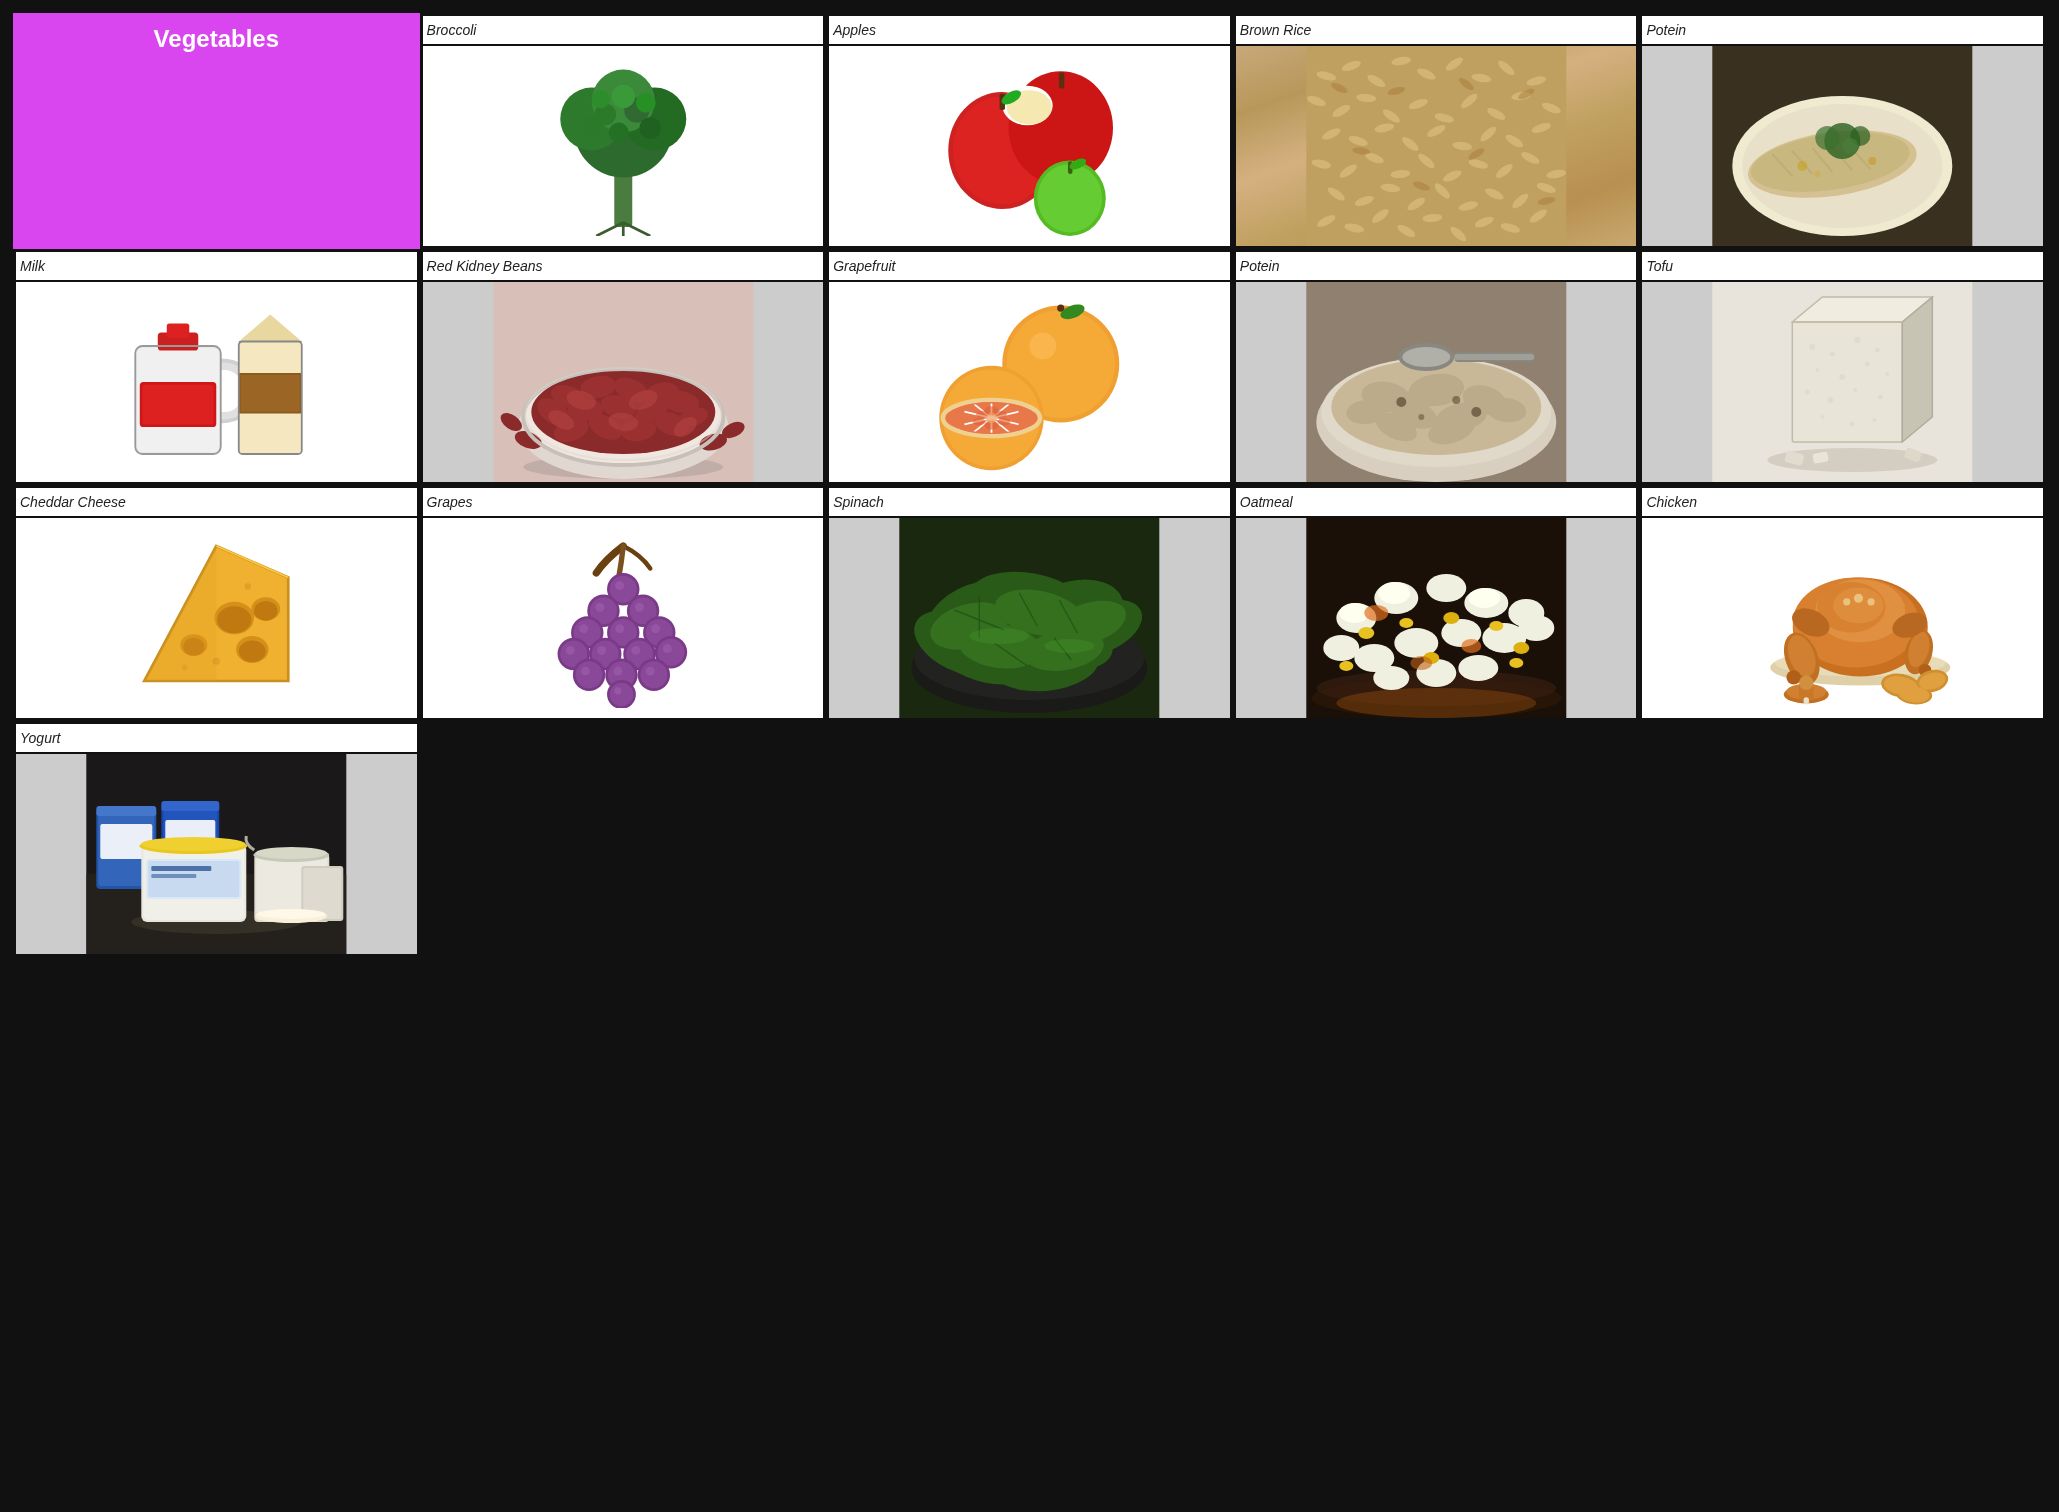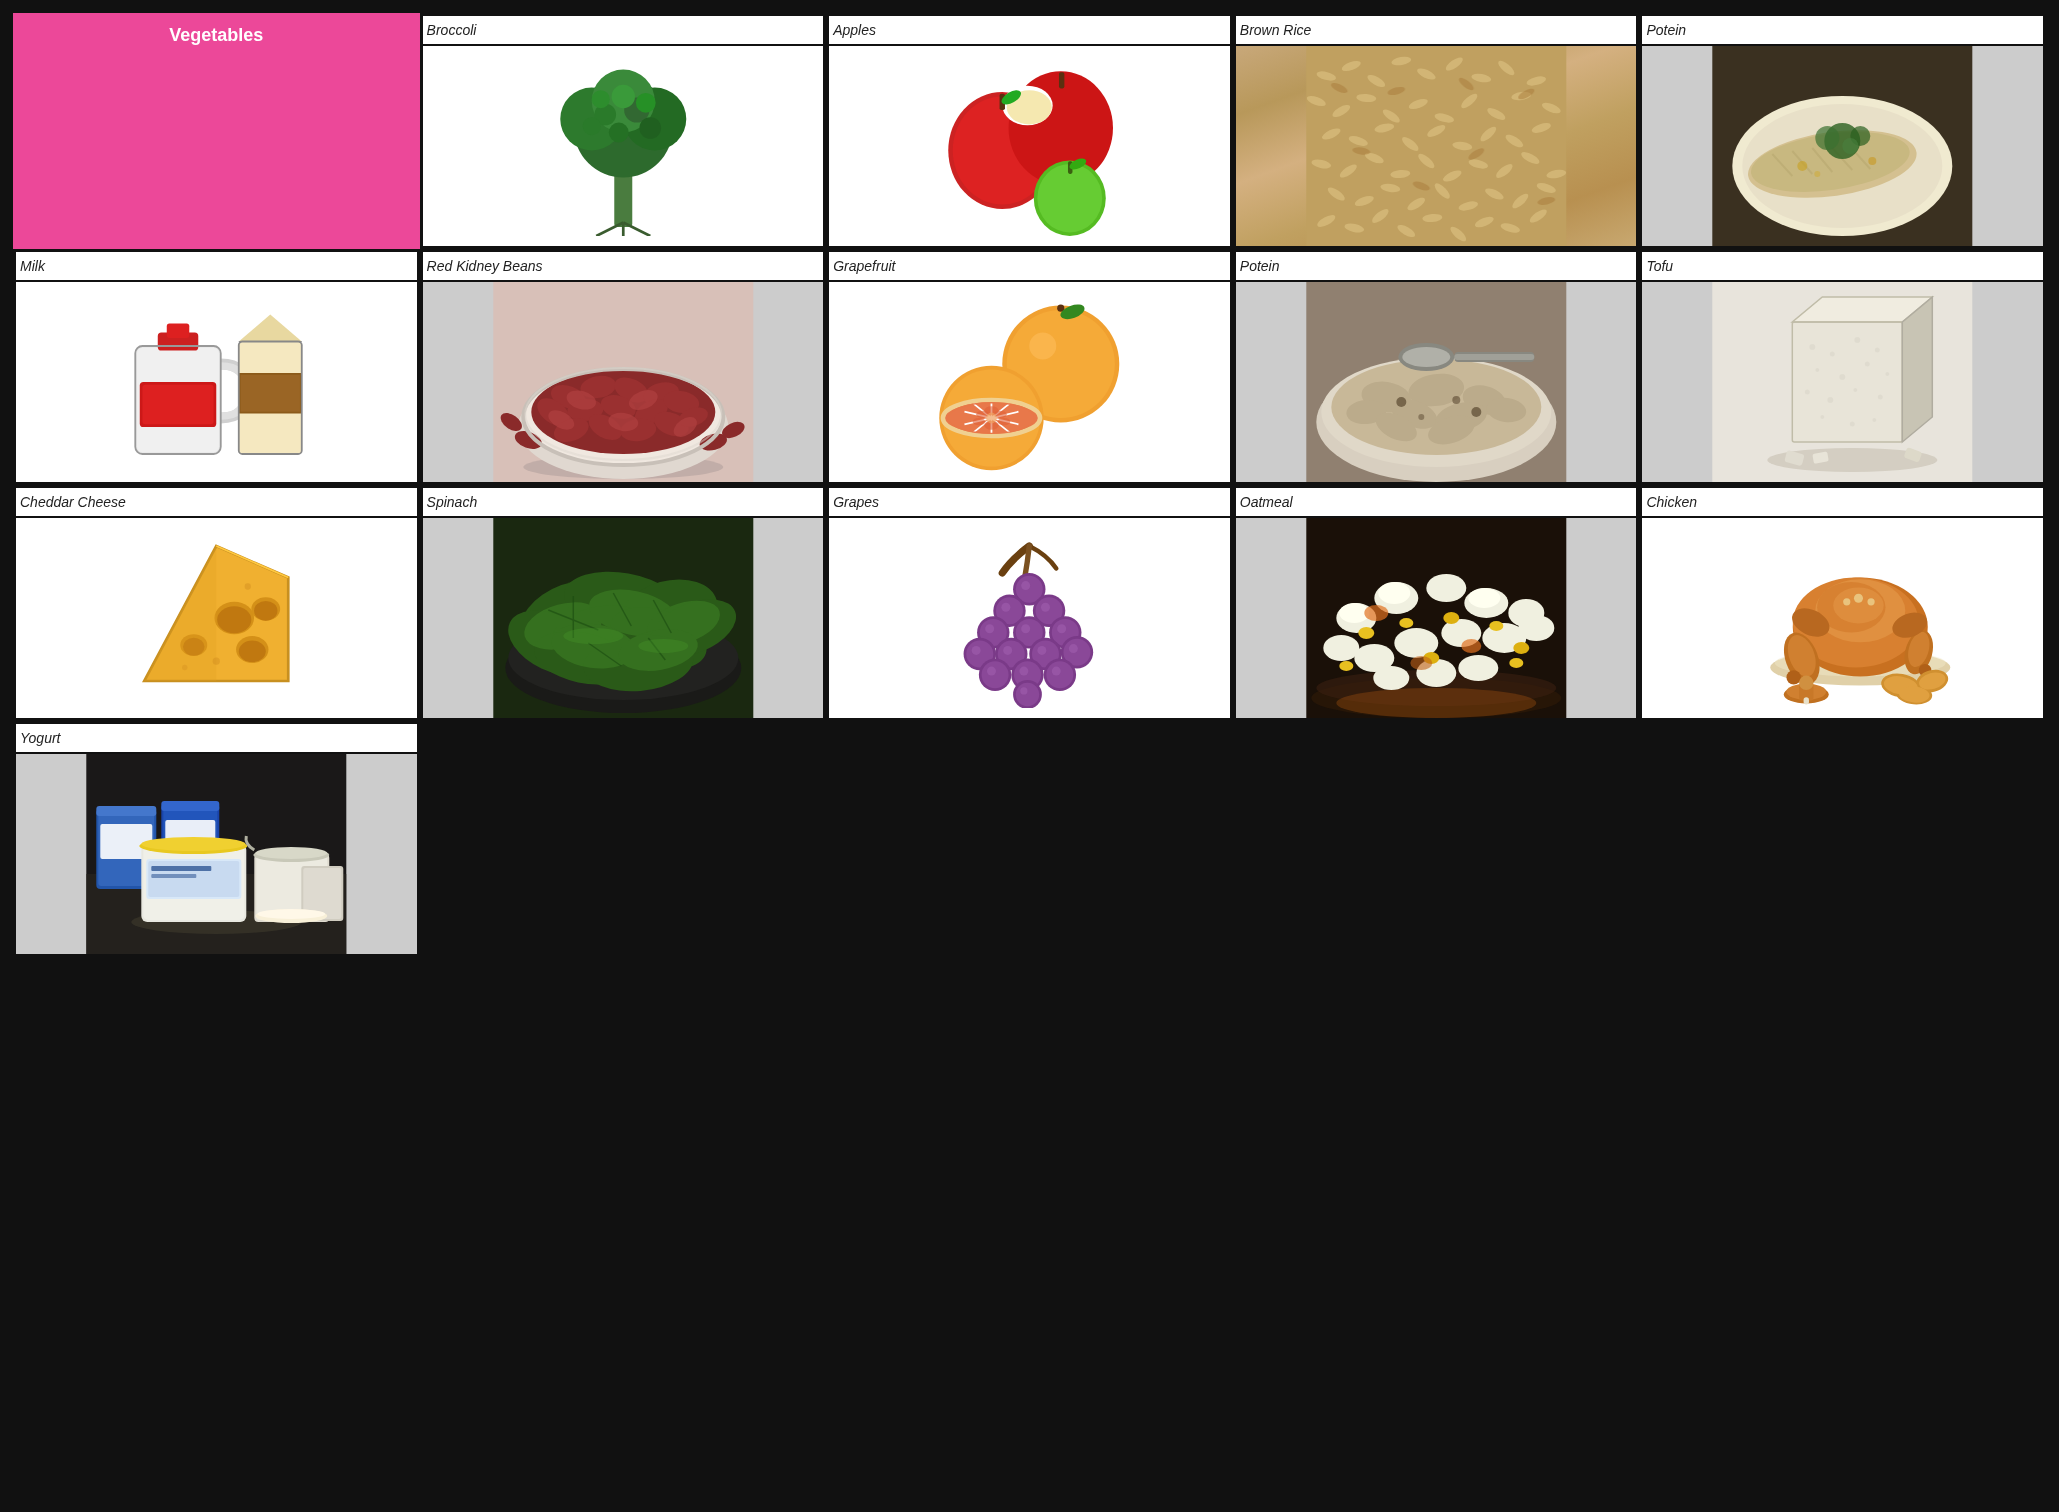--- a/index.html
+++ b/index.html
@@ -8,25 +8,25 @@
       font-family: Arial, sans-serif;
       padding: 10px;
     }
     .grid-container {
       display: grid;
       grid-template-columns: repeat(5, 1fr);
       gap: 0;
       border: 3px solid #111;
     }
     .column-header {
-      background: #ec4899;
+      background: #d946ef;
       color: white;
       text-align: center;
       font-weight: bold;
-      font-size: 18px;
+      font-size: 24px;
       padding: 12px 5px;
     }
     .cell {
       border: 3px solid #111;
       background: white;
       display: flex;
       flex-direction: column;
     }
     .cell-label {
       font-style: italic;
@@ -454,63 +454,20 @@
         <polygon points="30,170 110,170 110,20 30,170" fill="#e0a020" opacity="0.3"></polygon>
 
         <circle cx="110" cy="148" r="4" fill="#d49020" opacity="0.5"></circle>
         <circle cx="145" cy="65" r="3.5" fill="#d49020" opacity="0.5"></circle>
         <circle cx="75" cy="155" r="3" fill="#d49020" opacity="0.4"></circle>
       </svg>
     </div>
   </div>
 
   <div class="cell">
-    <div class="cell-label">Spinach</div>
-    <div class="cell-image photo-cell" style="min-height:200px; overflow:hidden;">
-      <svg viewBox="0 0 260 200" xmlns="http://www.w3.org/2000/svg" style="width:100%;height:100%">
-        <rect width="260" height="200" fill="#1a2810"></rect>
-
-        <ellipse cx="130" cy="150" rx="118" ry="45" fill="#1a1a18"></ellipse>
-        <ellipse cx="130" cy="140" rx="115" ry="42" fill="#222220"></ellipse>
-
-        <g fill="#2a5a18">
-          <ellipse cx="80" cy="100" rx="55" ry="35" transform="rotate(-20 80 100)"></ellipse>
-          <ellipse cx="130" cy="85" rx="60" ry="30" transform="rotate(10 130 85)"></ellipse>
-          <ellipse cx="175" cy="95" rx="50" ry="32" transform="rotate(-15 175 95)"></ellipse>
-          <ellipse cx="60" cy="125" rx="48" ry="28" transform="rotate(25 60 125)"></ellipse>
-          <ellipse cx="110" cy="118" rx="52" ry="30" transform="rotate(-8 110 118)"></ellipse>
-          <ellipse cx="165" cy="120" rx="50" ry="28" transform="rotate(18 165 120)"></ellipse>
-          <ellipse cx="200" cy="110" rx="45" ry="25" transform="rotate(-22 200 110)"></ellipse>
-          <ellipse cx="90" cy="140" rx="50" ry="25" transform="rotate(12 90 140)"></ellipse>
-          <ellipse cx="145" cy="145" rx="55" ry="28" transform="rotate(-5 145 145)"></ellipse>
-        </g>
-        <g fill="#3a7a22" opacity="0.7">
-          <ellipse cx="70" cy="108" rx="40" ry="22" transform="rotate(-15 70 108)"></ellipse>
-          <ellipse cx="140" cy="95" rx="45" ry="22" transform="rotate(12 140 95)"></ellipse>
-          <ellipse cx="190" cy="105" rx="38" ry="20" transform="rotate(-18 190 105)"></ellipse>
-          <ellipse cx="100" cy="128" rx="42" ry="22" transform="rotate(8 100 128)"></ellipse>
-          <ellipse cx="165" cy="132" rx="40" ry="20" transform="rotate(-10 165 132)"></ellipse>
-        </g>
-
-        <g stroke="#1a4a10" stroke-width="1.5" fill="none" opacity="0.6">
-          <line x1="55" y1="92" x2="105" y2="112"></line>
-          <line x1="80" y1="78" x2="80" y2="120"></line>
-          <line x1="120" y1="75" x2="138" y2="108"></line>
-          <line x1="160" y1="82" x2="178" y2="115"></line>
-          <line x1="95" y1="125" x2="128" y2="148"></line>
-          <line x1="155" y1="120" x2="172" y2="142"></line>
-        </g>
-
-        <ellipse cx="100" cy="118" rx="30" ry="8" fill="#4a9a2a" opacity="0.3"></ellipse>
-        <ellipse cx="170" cy="128" rx="25" ry="7" fill="#4a9a2a" opacity="0.3"></ellipse>
-      </svg>
-    </div>
-  </div>
-
-  <div class="cell">
     <div class="cell-label">Grapes</div>
     <div class="cell-image">
       <svg viewBox="0 0 220 200" xmlns="http://www.w3.org/2000/svg">
 
         <path d="M110 20 Q90 35 80 50" fill="none" stroke="#6a4010" stroke-width="8" stroke-linecap="round"></path>
         <path d="M110 20 Q130 30 140 45" fill="none" stroke="#6a4010" stroke-width="5" stroke-linecap="round"></path>
         <path d="M110 20 Q108 38 105 55" fill="none" stroke="#7a5020" stroke-width="6" stroke-linecap="round"></path>
 
         <circle cx="110" cy="68" r="18" fill="#7a3a88"></circle>
         <circle cx="110" cy="68" r="15" fill="#8a4898"></circle>
@@ -552,20 +509,63 @@
         <circle cx="108" cy="163" r="18" fill="#7a3a88"></circle>
         <circle cx="108" cy="163" r="15" fill="#8a4898"></circle>
         <circle cx="104" cy="159" r="5" fill="#aa68b8" opacity="0.4"></circle>
         <circle cx="144" cy="163" r="18" fill="#7a3a88"></circle>
         <circle cx="144" cy="163" r="15" fill="#8a4898"></circle>
         <circle cx="140" cy="159" r="5" fill="#aa68b8" opacity="0.4"></circle>
 
         <circle cx="108" cy="185" r="16" fill="#7a3a88"></circle>
         <circle cx="108" cy="185" r="13" fill="#8a4898"></circle>
         <circle cx="104" cy="181" r="4" fill="#aa68b8" opacity="0.4"></circle>
+      </svg>
+    </div>
+  </div>
+
+  <div class="cell">
+    <div class="cell-label">Spinach</div>
+    <div class="cell-image photo-cell" style="min-height:200px; overflow:hidden;">
+      <svg viewBox="0 0 260 200" xmlns="http://www.w3.org/2000/svg" style="width:100%;height:100%">
+        <rect width="260" height="200" fill="#1a2810"></rect>
+
+        <ellipse cx="130" cy="150" rx="118" ry="45" fill="#1a1a18"></ellipse>
+        <ellipse cx="130" cy="140" rx="115" ry="42" fill="#222220"></ellipse>
+
+        <g fill="#2a5a18">
+          <ellipse cx="80" cy="100" rx="55" ry="35" transform="rotate(-20 80 100)"></ellipse>
+          <ellipse cx="130" cy="85" rx="60" ry="30" transform="rotate(10 130 85)"></ellipse>
+          <ellipse cx="175" cy="95" rx="50" ry="32" transform="rotate(-15 175 95)"></ellipse>
+          <ellipse cx="60" cy="125" rx="48" ry="28" transform="rotate(25 60 125)"></ellipse>
+          <ellipse cx="110" cy="118" rx="52" ry="30" transform="rotate(-8 110 118)"></ellipse>
+          <ellipse cx="165" cy="120" rx="50" ry="28" transform="rotate(18 165 120)"></ellipse>
+          <ellipse cx="200" cy="110" rx="45" ry="25" transform="rotate(-22 200 110)"></ellipse>
+          <ellipse cx="90" cy="140" rx="50" ry="25" transform="rotate(12 90 140)"></ellipse>
+          <ellipse cx="145" cy="145" rx="55" ry="28" transform="rotate(-5 145 145)"></ellipse>
+        </g>
+        <g fill="#3a7a22" opacity="0.7">
+          <ellipse cx="70" cy="108" rx="40" ry="22" transform="rotate(-15 70 108)"></ellipse>
+          <ellipse cx="140" cy="95" rx="45" ry="22" transform="rotate(12 140 95)"></ellipse>
+          <ellipse cx="190" cy="105" rx="38" ry="20" transform="rotate(-18 190 105)"></ellipse>
+          <ellipse cx="100" cy="128" rx="42" ry="22" transform="rotate(8 100 128)"></ellipse>
+          <ellipse cx="165" cy="132" rx="40" ry="20" transform="rotate(-10 165 132)"></ellipse>
+        </g>
+
+        <g stroke="#1a4a10" stroke-width="1.5" fill="none" opacity="0.6">
+          <line x1="55" y1="92" x2="105" y2="112"></line>
+          <line x1="80" y1="78" x2="80" y2="120"></line>
+          <line x1="120" y1="75" x2="138" y2="108"></line>
+          <line x1="160" y1="82" x2="178" y2="115"></line>
+          <line x1="95" y1="125" x2="128" y2="148"></line>
+          <line x1="155" y1="120" x2="172" y2="142"></line>
+        </g>
+
+        <ellipse cx="100" cy="118" rx="30" ry="8" fill="#4a9a2a" opacity="0.3"></ellipse>
+        <ellipse cx="170" cy="128" rx="25" ry="7" fill="#4a9a2a" opacity="0.3"></ellipse>
       </svg>
     </div>
   </div>
 
   <div class="cell">
     <div class="cell-label">Oatmeal</div>
     <div class="cell-image photo-cell" style="min-height:200px; overflow:hidden;">
       <svg viewBox="0 0 260 200" xmlns="http://www.w3.org/2000/svg" style="width:100%;height:100%">
 
         <rect width="260" height="200" fill="#1a1008"></rect>

